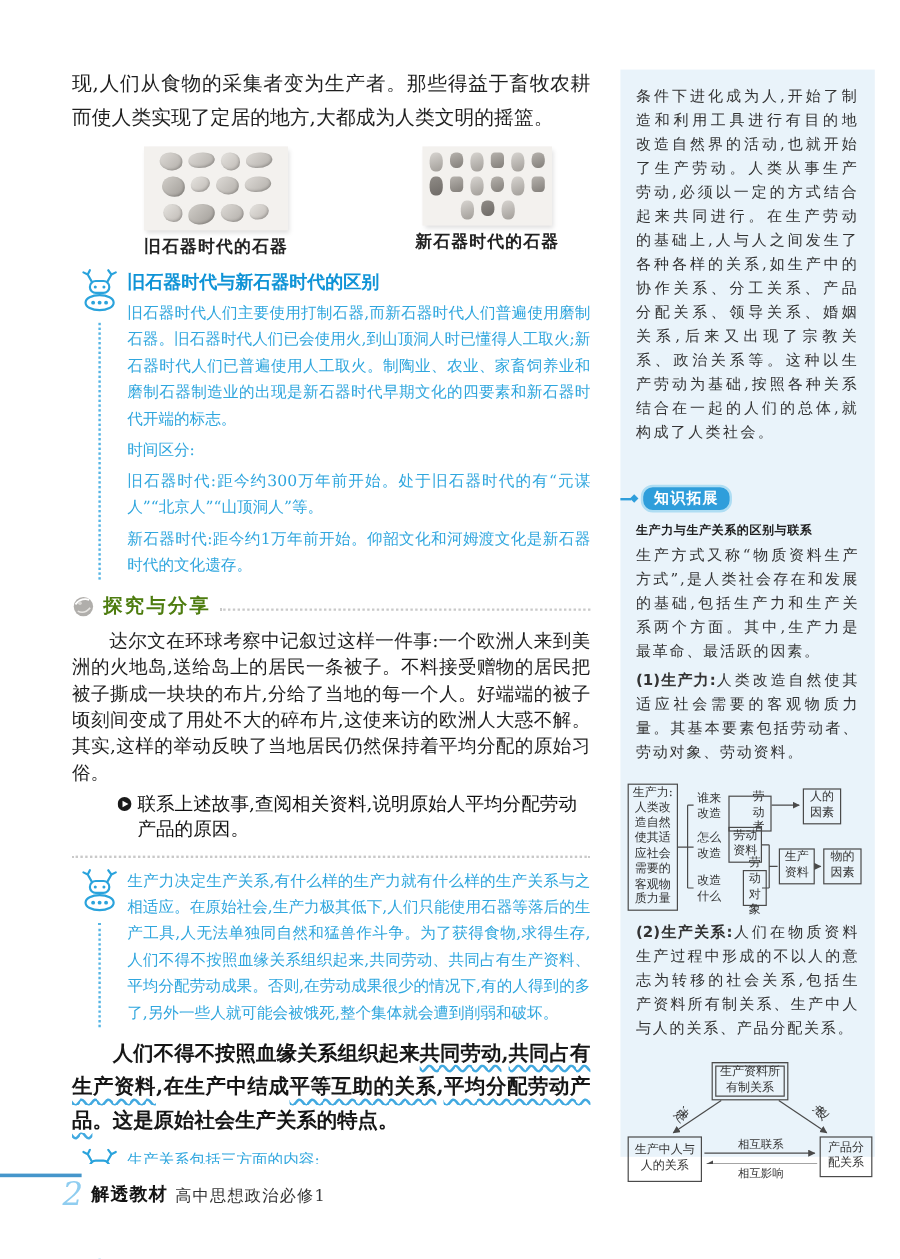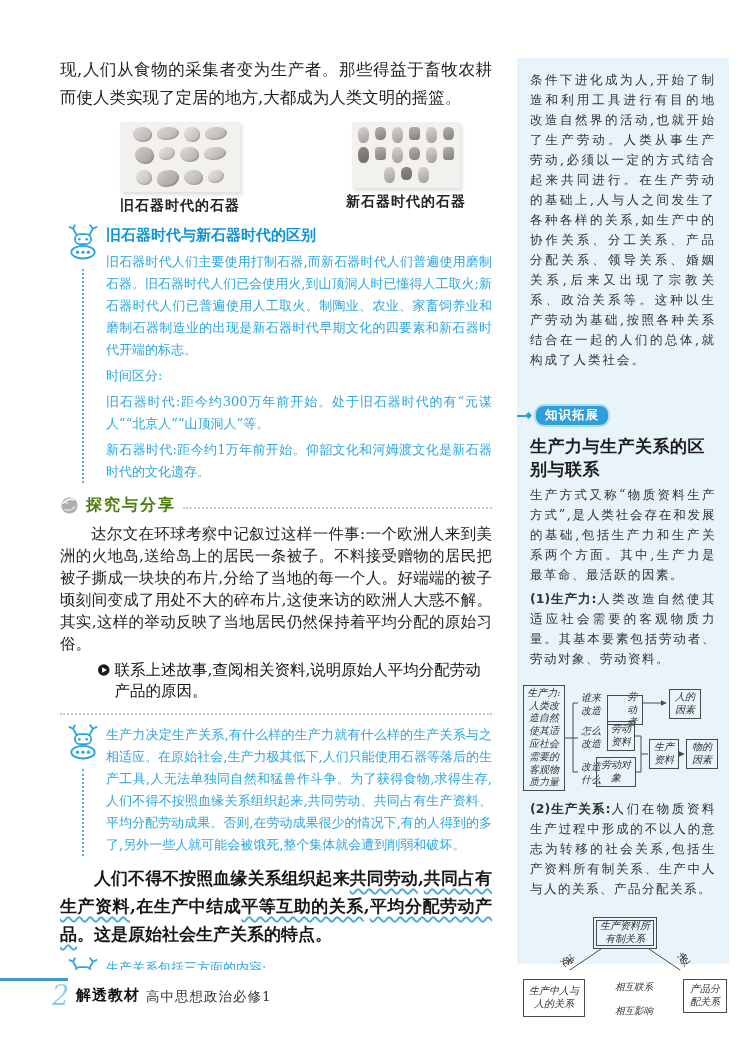--- a/index.html
+++ b/index.html
@@ -63,25 +63,25 @@
     background:#e9f3fa;box-sizing:border-box;padding:12px 13px 10px 13px;}
   .side-p{font-size:12.5px;line-height:20px;letter-spacing:2px;text-align:justify;
     color:#333;margin:0;}
   .kbadge-row{display:flex;align-items:center;margin:34px 0 0 -13px;}
   .kbadge-line{width:9px;height:2px;background:#2f9edb;}
   .kbadge-diamond{width:5px;height:5px;background:#2f9edb;transform:rotate(45deg);margin:0 3px 0 0;}
   .kbadge{background:#2f9edb;border:2px solid #aeddf3;border-radius:10px;color:#fff;
     font-family:"DejaVu Sans","Liberation Sans",sans-serif;font-weight:bold;
     font-size:12.5px;padding:1px 9px;letter-spacing:1px;}
   .ktitle{font-family:"DejaVu Sans","Liberation Sans",sans-serif;font-weight:bold;
-    font-size:17px;color:#1c1c1c;margin:8px 0 4px 0;letter-spacing:0.5px;}
+    font-size:10px;color:#1c1c1c;margin:8px 0 4px 0;letter-spacing:0.5px;}
   .kp{font-size:12.5px;line-height:20px;letter-spacing:1.5px;text-align:justify;color:#333;margin:0 0 4px 0;}
   .kp b{font-family:"DejaVu Sans","Liberation Sans",sans-serif;letter-spacing:0;}
   
-  .diag{position:relative;margin:16px 0 8px -7px;font-style:italic;}
+  .diag{position:relative;margin:16px 0 8px -7px;}
   .diag svg.wires{position:absolute;left:0;top:0;z-index:0;}
   .dbox{position:absolute;z-index:1;border:1px solid #4a4a4a;color:#333;
     font-size:10px;line-height:12.8px;text-align:center;box-sizing:border-box;
     padding:1px 2px;display:flex;align-items:center;justify-content:center;}
   .dlabel{position:absolute;z-index:1;color:#333;font-size:10px;line-height:13px;
     text-align:center;box-sizing:border-box;}
   .dbox.dbl{box-shadow:inset 0 0 0 2px #e9f3fa, inset 0 0 0 3px #4a4a4a;}
   .decide{position:absolute;z-index:1;font-size:10px;color:#333;letter-spacing:3px;
     writing-mode:vertical-rl;}
   .decide.left{transform:rotate(45deg);}
@@ -272,21 +272,21 @@
         <line x1="120" y1="18" x2="143" y2="18" marker-end="url(#ah1)"></line>
         <line x1="156" y1="69" x2="161" y2="69" marker-end="url(#ah1)"></line>
       </g>
     </svg>
     <div class="dbox" style="left:0;top:0;width:42px;height:106px;">生产力:人类改造自然使其适应社会需要的客观物质力量</div>
     <div class="dlabel" style="left:56px;top:6px;width:24px;">谁来改造</div>
     <div class="dlabel" style="left:56px;top:39px;width:24px;">怎么改造</div>
     <div class="dlabel" style="left:56px;top:75px;width:24px;">改造什么</div>
     <div class="dbox" style="left:84px;top:10px;width:36px;height:30px;padding-left:16px;">劳动者</div>
     <div class="dbox" style="left:84px;top:36px;width:28px;height:30px;">劳动资料</div>
-    <div class="dbox" style="left:73px;top:72px;width:40px;height:30px;">劳动对象</div>
+    <div class="dbox" style="left:96px;top:72px;width:20px;height:30px;">劳动对象</div>
     <div class="dbox" style="left:146px;top:4px;width:32px;height:30px;">人的因素</div>
     <div class="dbox" style="left:126px;top:54px;width:30px;height:30px;">生产资料</div>
     <div class="dbox" style="left:163px;top:54px;width:32px;height:30px;">物的因素</div>
   </div>
 
   <p class="kp"><b>(2)生产关系:</b><span>人们在物质资料生产过程中形成的不以人的意志为转移的社会关系,包括生产资料所有制关系、生产中人与人的关系、产品分配关系。</span></p>
 
   <div class="diag" style="width:204px;height:102px;">
     <svg class="wires" width="204" height="102" viewBox="0 0 204 102">
       <defs>

